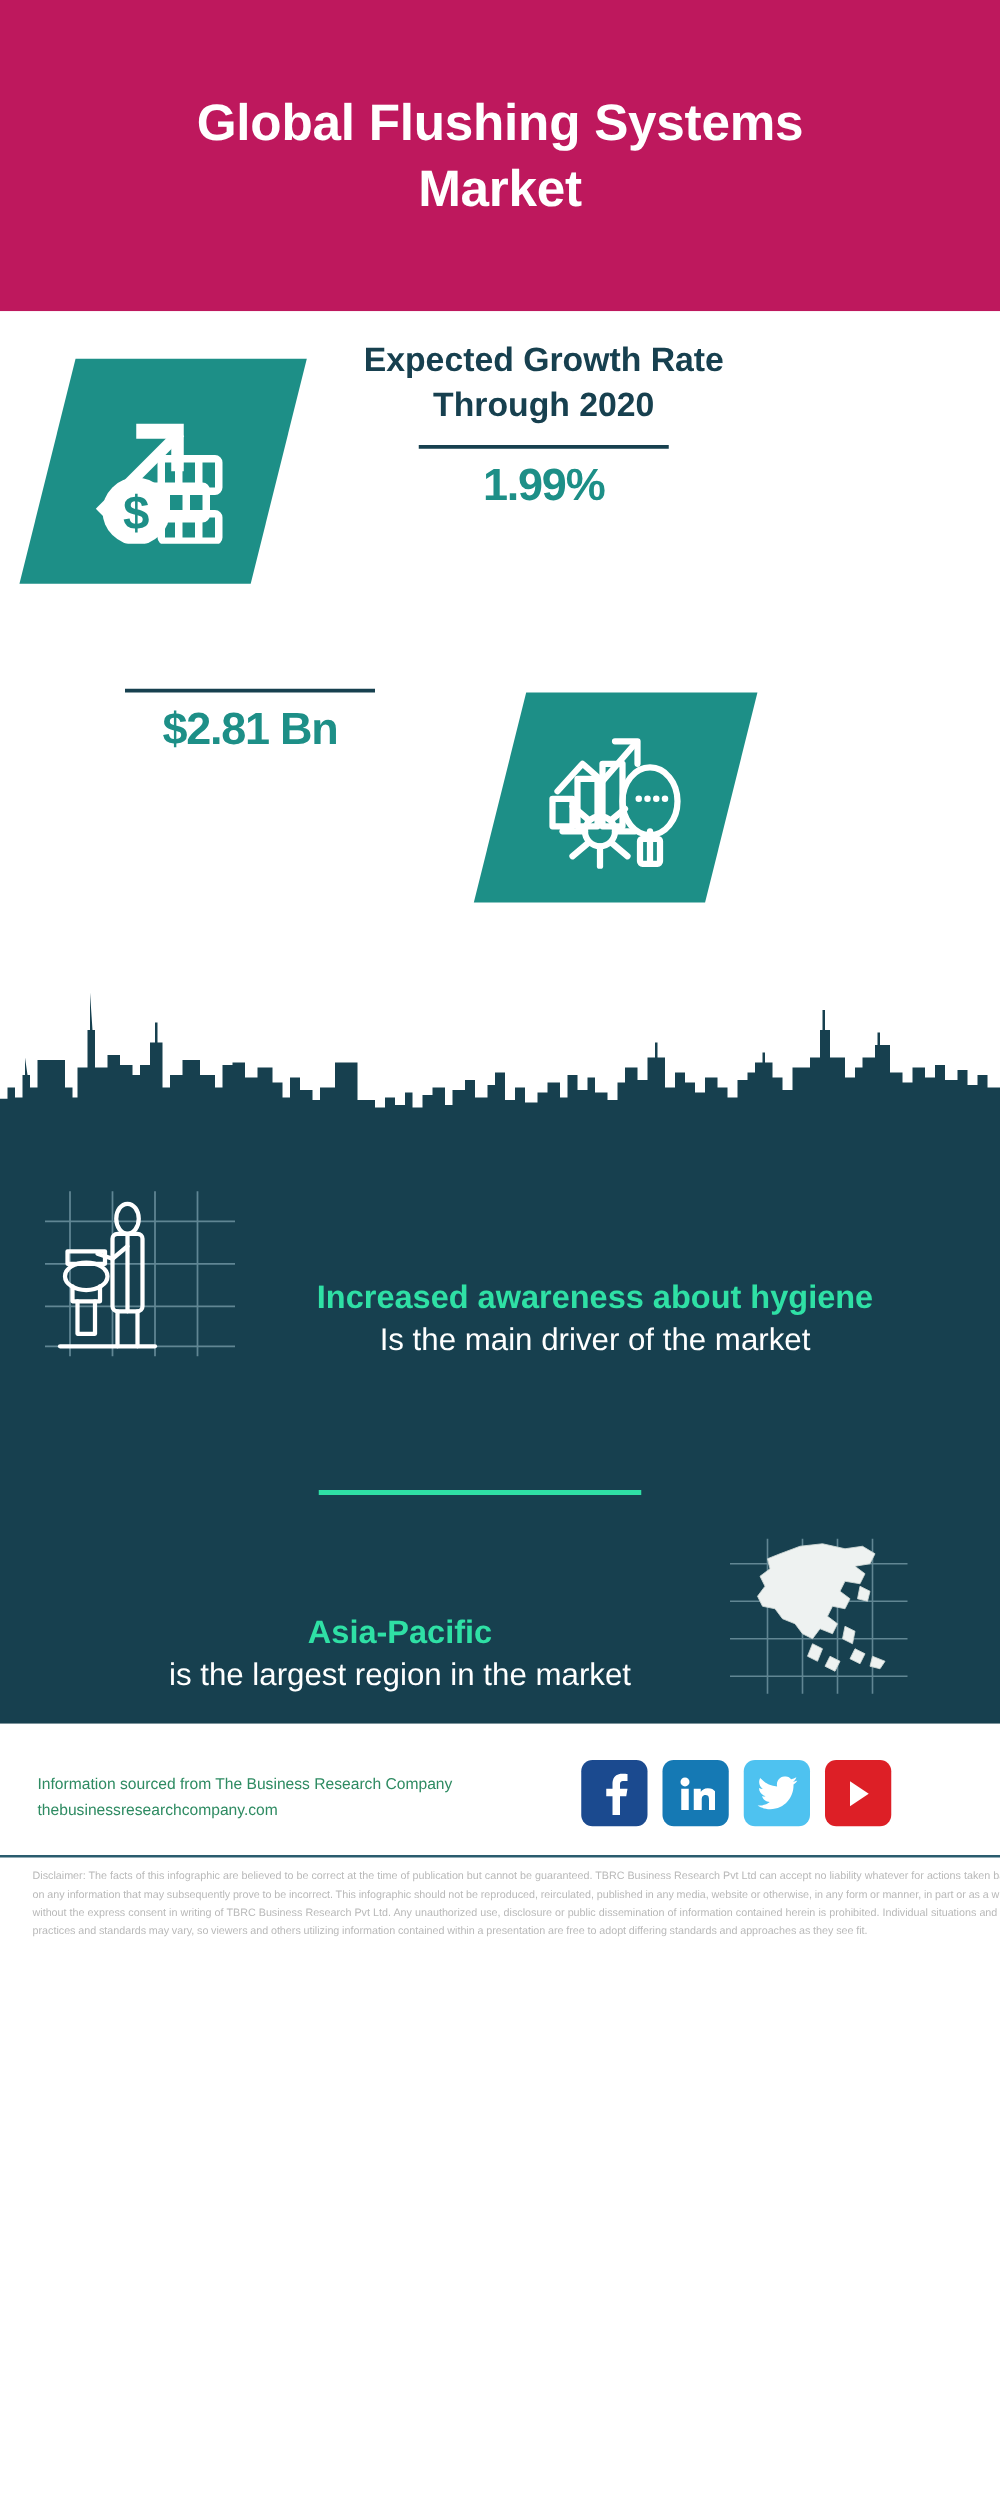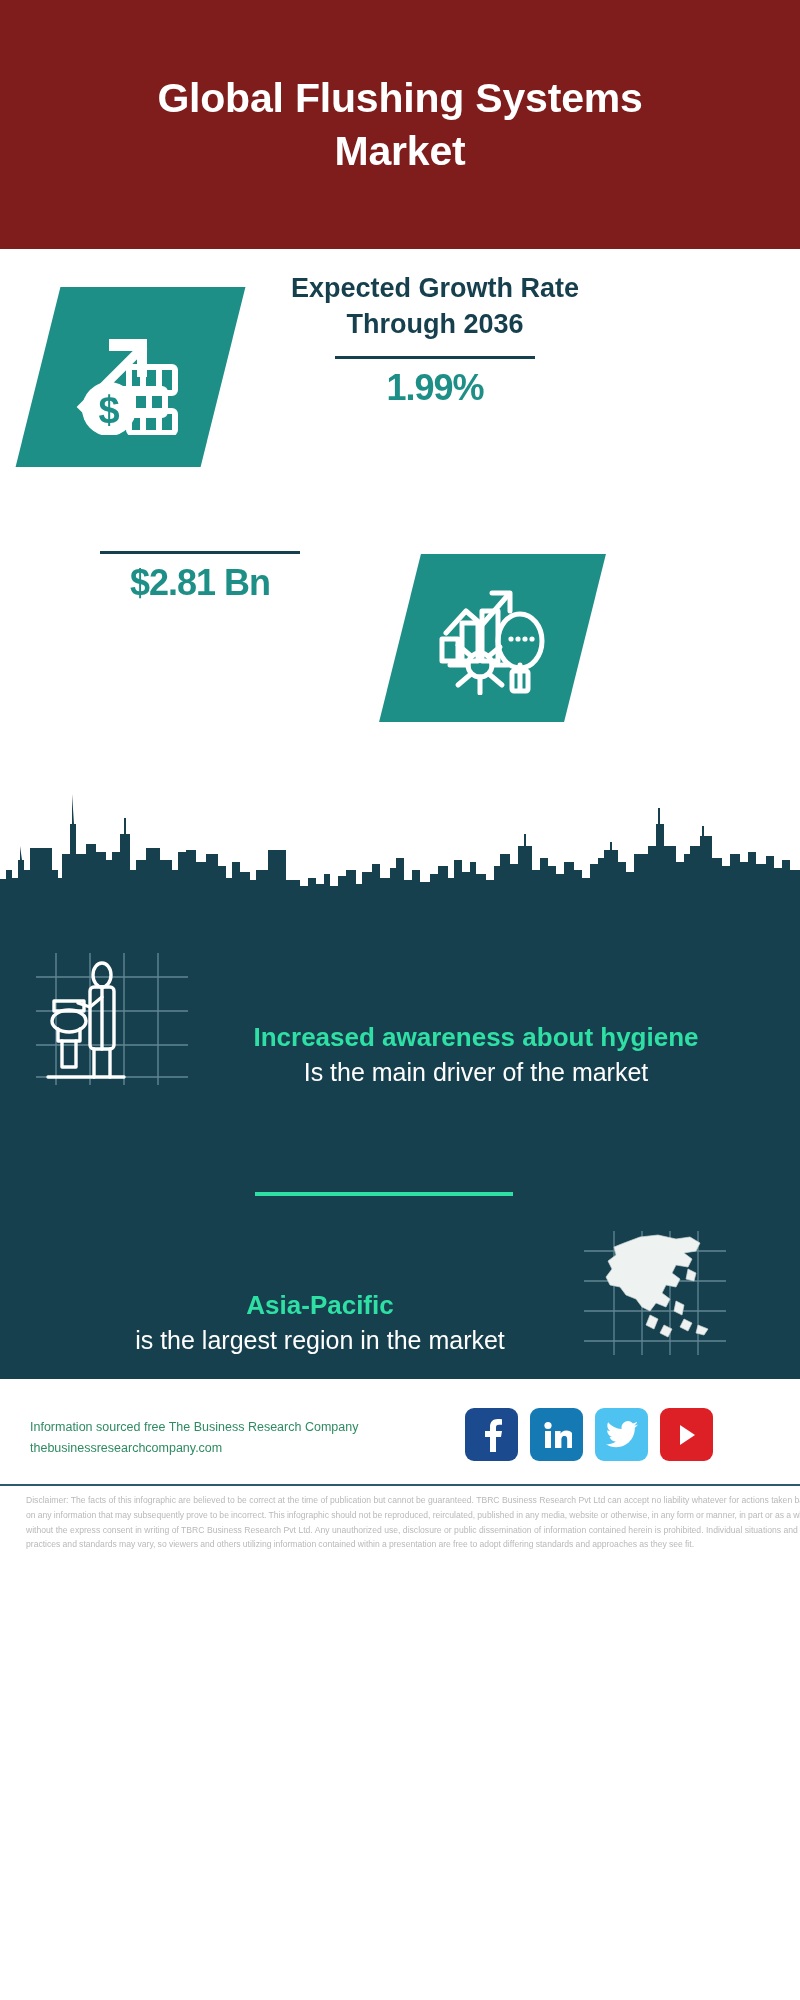--- a/index.html
+++ b/index.html
@@ -7,21 +7,21 @@
   body {
     font-family:"Liberation Sans", sans-serif;
     background:#ffffff;
     width:800px; height:2000px;
     position:relative; overflow:hidden;
   }
 
   
   .header{
     width:800px; height:249px;
-    background:#7f1d1d;
+    background:#be185d;
     display:flex; align-items:center; justify-content:center;
     text-align:center;
   }
   .header-title{
     color:#ffffff; font-size:41px; font-weight:bold;
     line-height:1.28; letter-spacing:-0.2px;
     max-width:520px;
   }
 
   
@@ -145,21 +145,21 @@
             <line x1="92" y1="96" x2="92" y2="118"></line>
           </g>
           <circle cx="42" cy="94" r="27" fill="#ffffff"></circle>
           <text x="42" y="108" font-family="'Liberation Sans', sans-serif" font-size="38" font-weight="bold" fill="#1d8f87" text-anchor="middle">$</text>
         </svg>
       </span>
     </div>
   </div>
 
   <div class="stat-row" style="left:270px; top:22px; width:330px;">
-    <div class="stat-head">Expected Growth Rate Through 2036</div>
+    <div class="stat-head">Expected Growth Rate Through 2020</div>
     <div class="rule" style="width:200px;"></div>
     <div class="stat-val">1.99%</div>
   </div>
 
   <div class="stat-row" style="left:35px; top:288px; width:330px;">
     <div class="rule" style="width:200px;"></div>
     <div class="stat-val">$2.81 Bn</div>
   </div>
 
   <div class="para" style="left:400px; top:305px; width:185px; height:168px;">
@@ -287,21 +287,21 @@
         </g>
       </svg>
     </span>
   </div>
 </div>
 
 <div class="footer"></div>
 
 <div class="src-bar">
   <div class="src-text">
-    <div>Information sourced free The Business Research Company</div>
+    <div>Information sourced from The Business Research Company</div>
     <div>thebusinessresearchcompany.com</div>
   </div>
 </div>
 
 <div class="social">
   <a class="sbtn fb">
     <svg width="26" height="34" viewBox="0 0 26 34">
         <path fill="#fff" d="M17 34V19h5l1-6h-6V9.5c0-1.7.5-2.8 3-2.8h3V1.2C22.4 1.1 20.6 1 18.6 1 14.2 1 11 3.7 11 8.8V13H6v6h5v15z"></path>
       </svg>
   </a>

